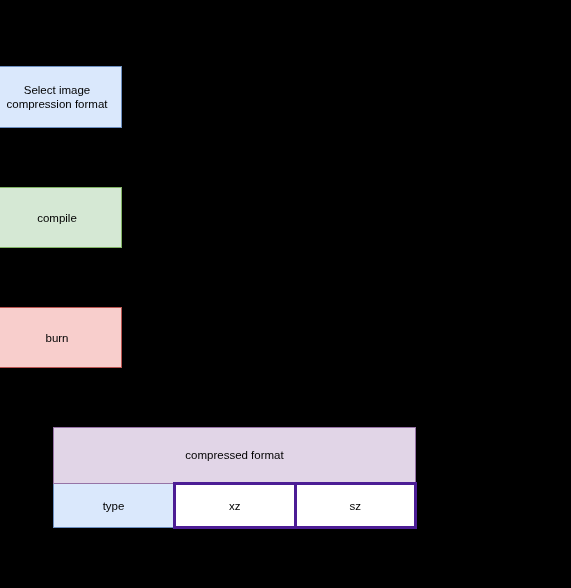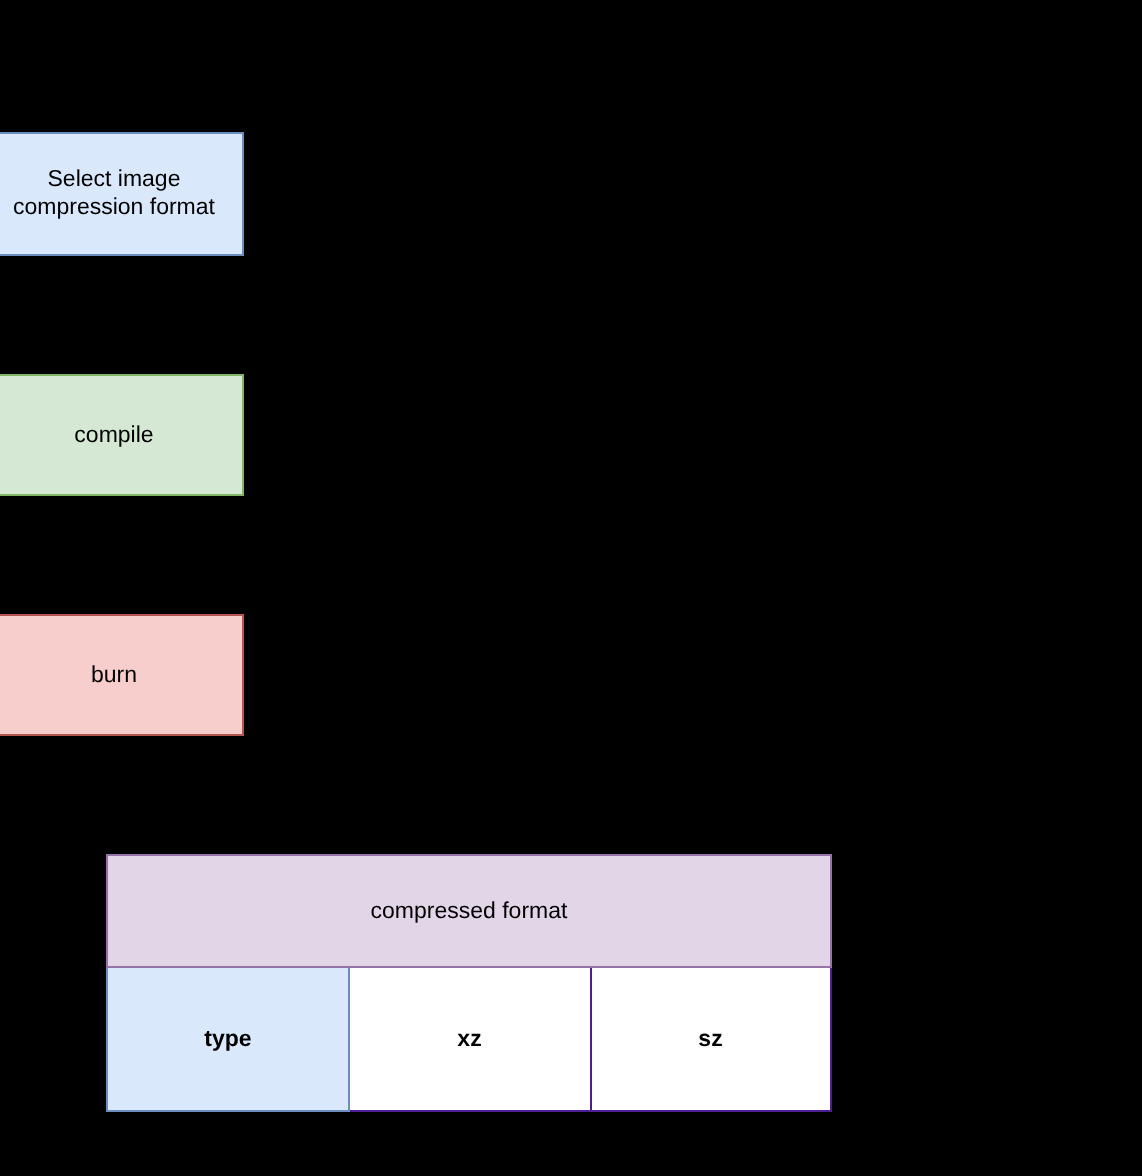--- a/index.html
+++ b/index.html
@@ -71,38 +71,38 @@
     table-layout: fixed;
     font-size: 11.5px;
   }
   #spec-table td {
     box-sizing: border-box;
     text-align: center;
     vertical-align: middle;
     padding: 2px 4px;
     line-height: 14px;
     background: #ffffff;
-    border: 1px solid #4c1d95;
+    border: 3px solid #4c1d95;
   }
   .col-label { width: 121px; }
   .col-val   { width: 120.5px; }
   .th-span {
     background: #e1d5e7 !important;
     border: 1px solid #9673a6 !important;
     height: 56px;
   }
   .lbl-type {
     background: #dae8fc !important;
     border: 1px solid #6c8ebf !important;
   }
   .lbl-decomp {
     background: #ffe6cc !important;
     border: 1px solid #d79b00 !important;
   }
-  .row-tall { height: 72px; font-weight: bold; }
+  .row-tall { height: 44px; }
 </style>
 </head>
 <body>
 
 <div id="canvas">
 
   <div class="flow-box" id="box-select">Select image
 compression format</div>
 
   <div class="flow-box" id="box-compile">compile</div>

